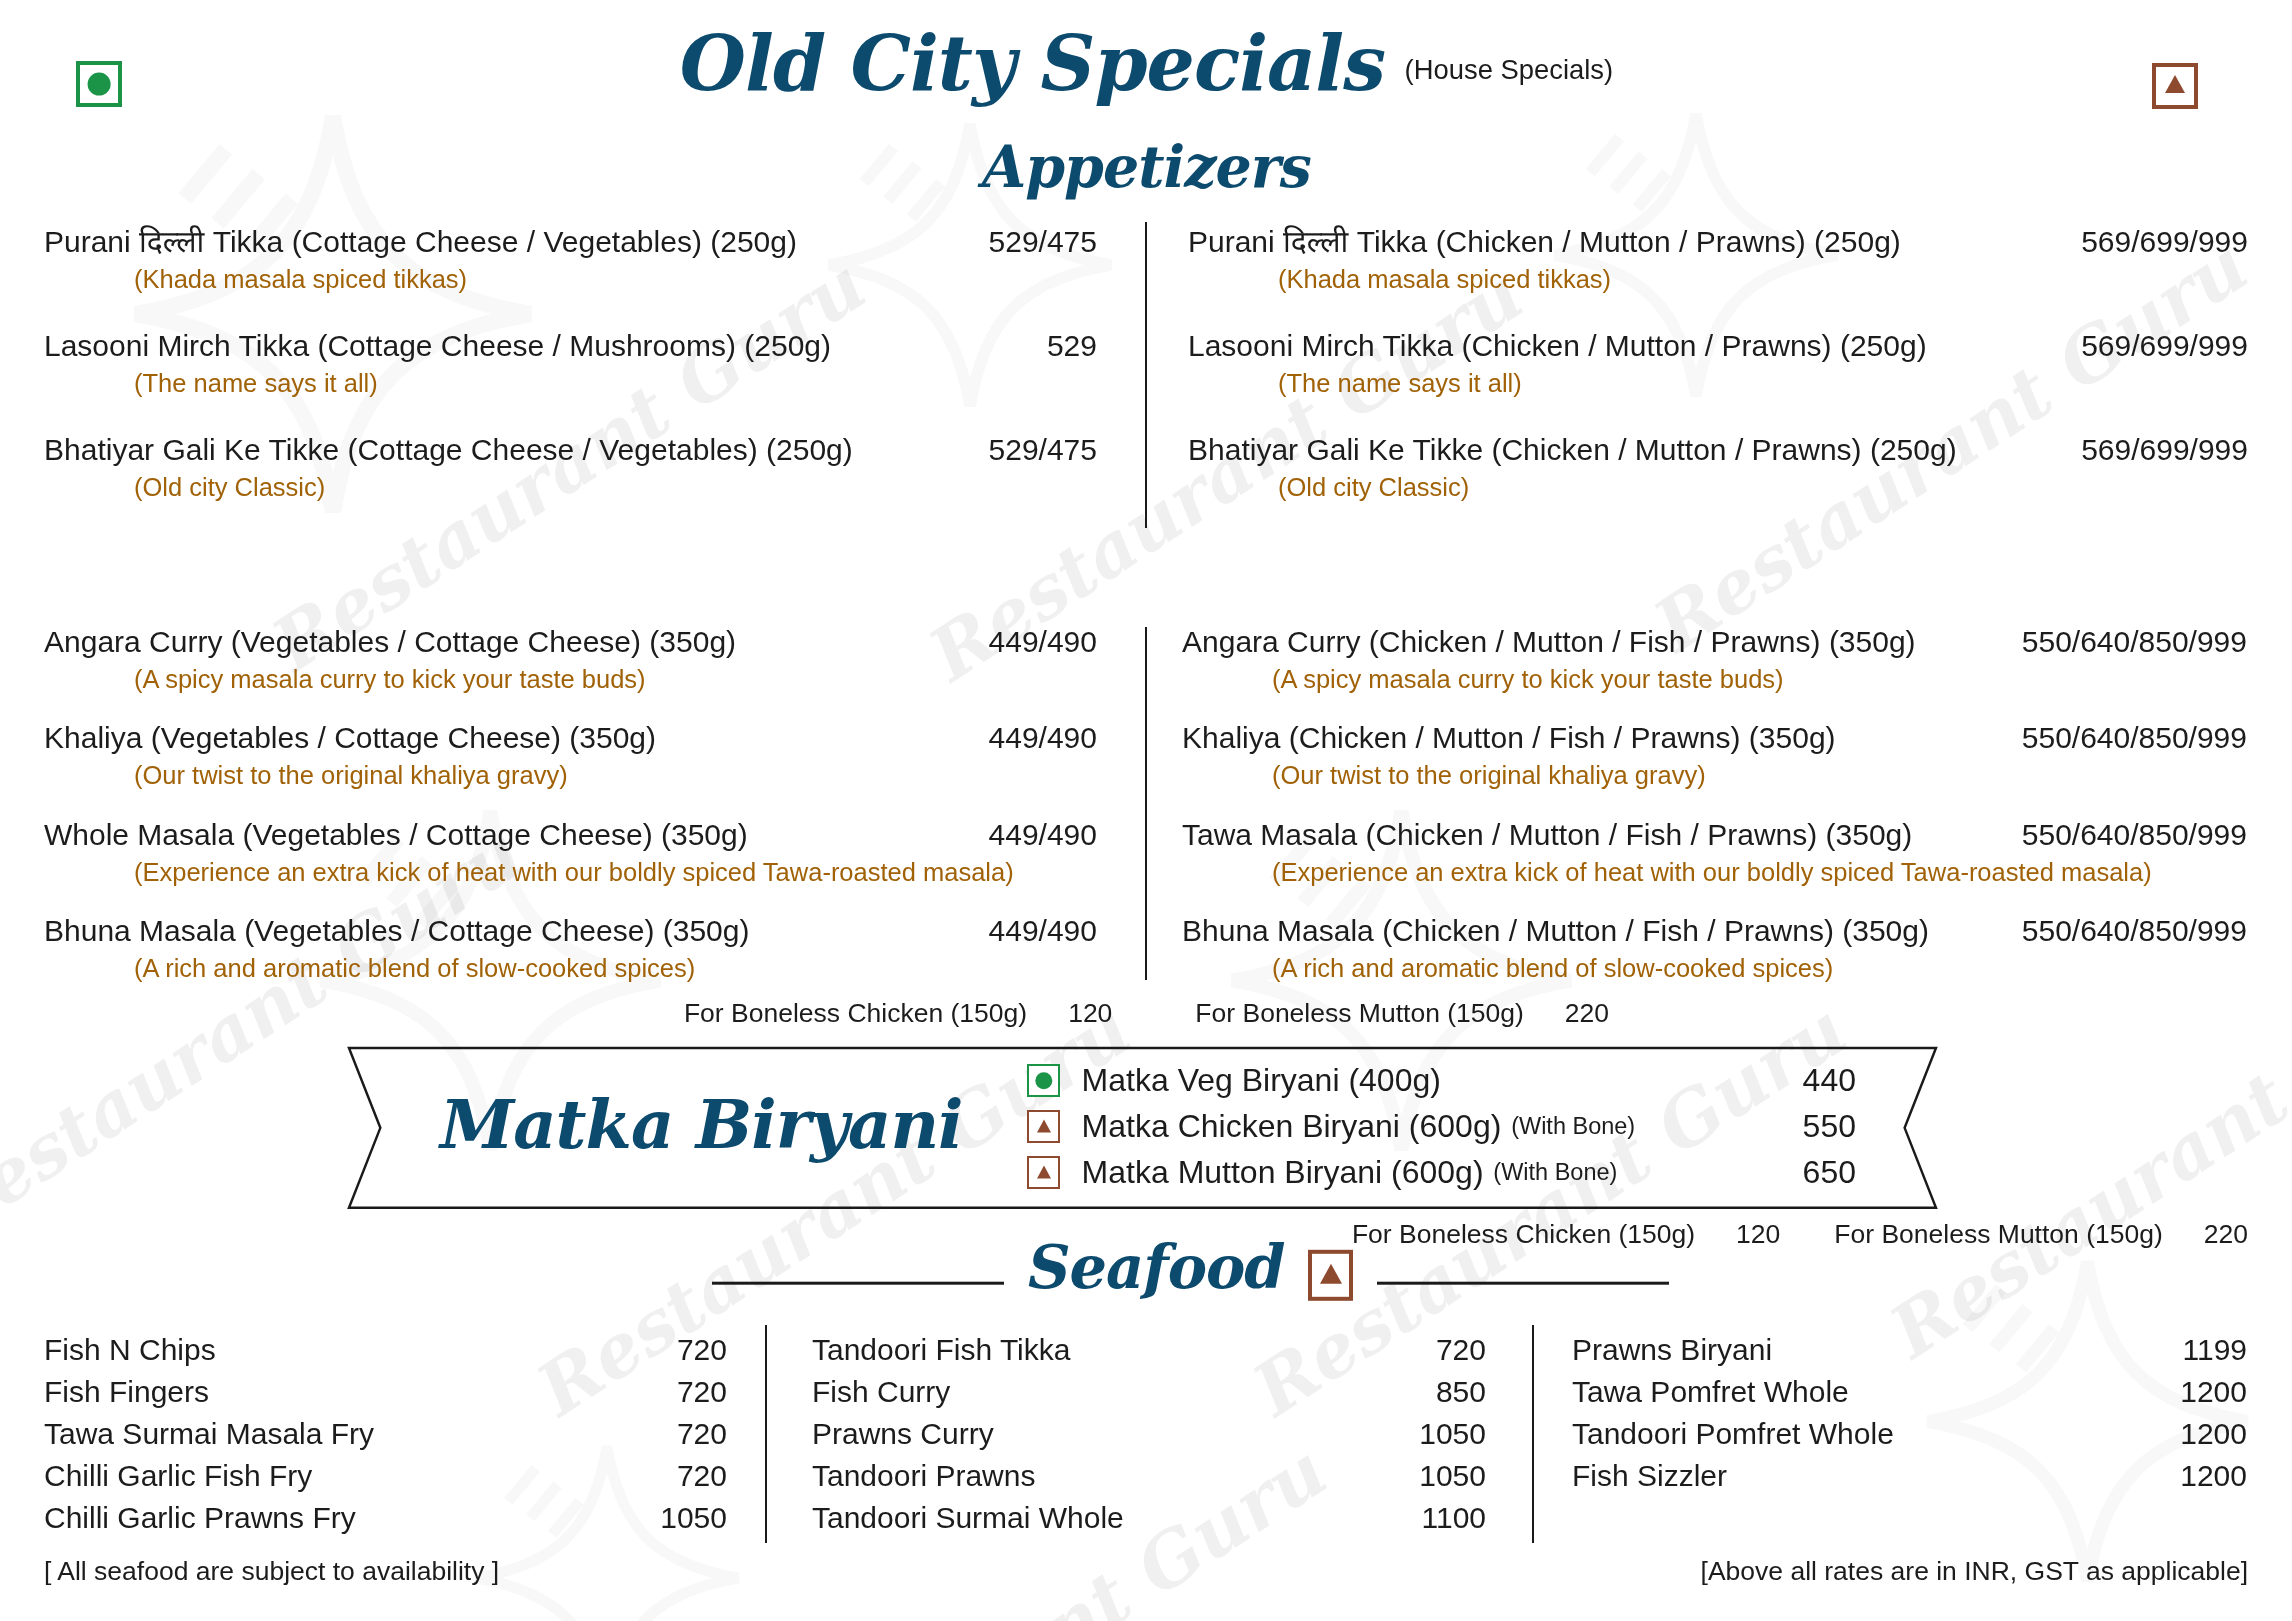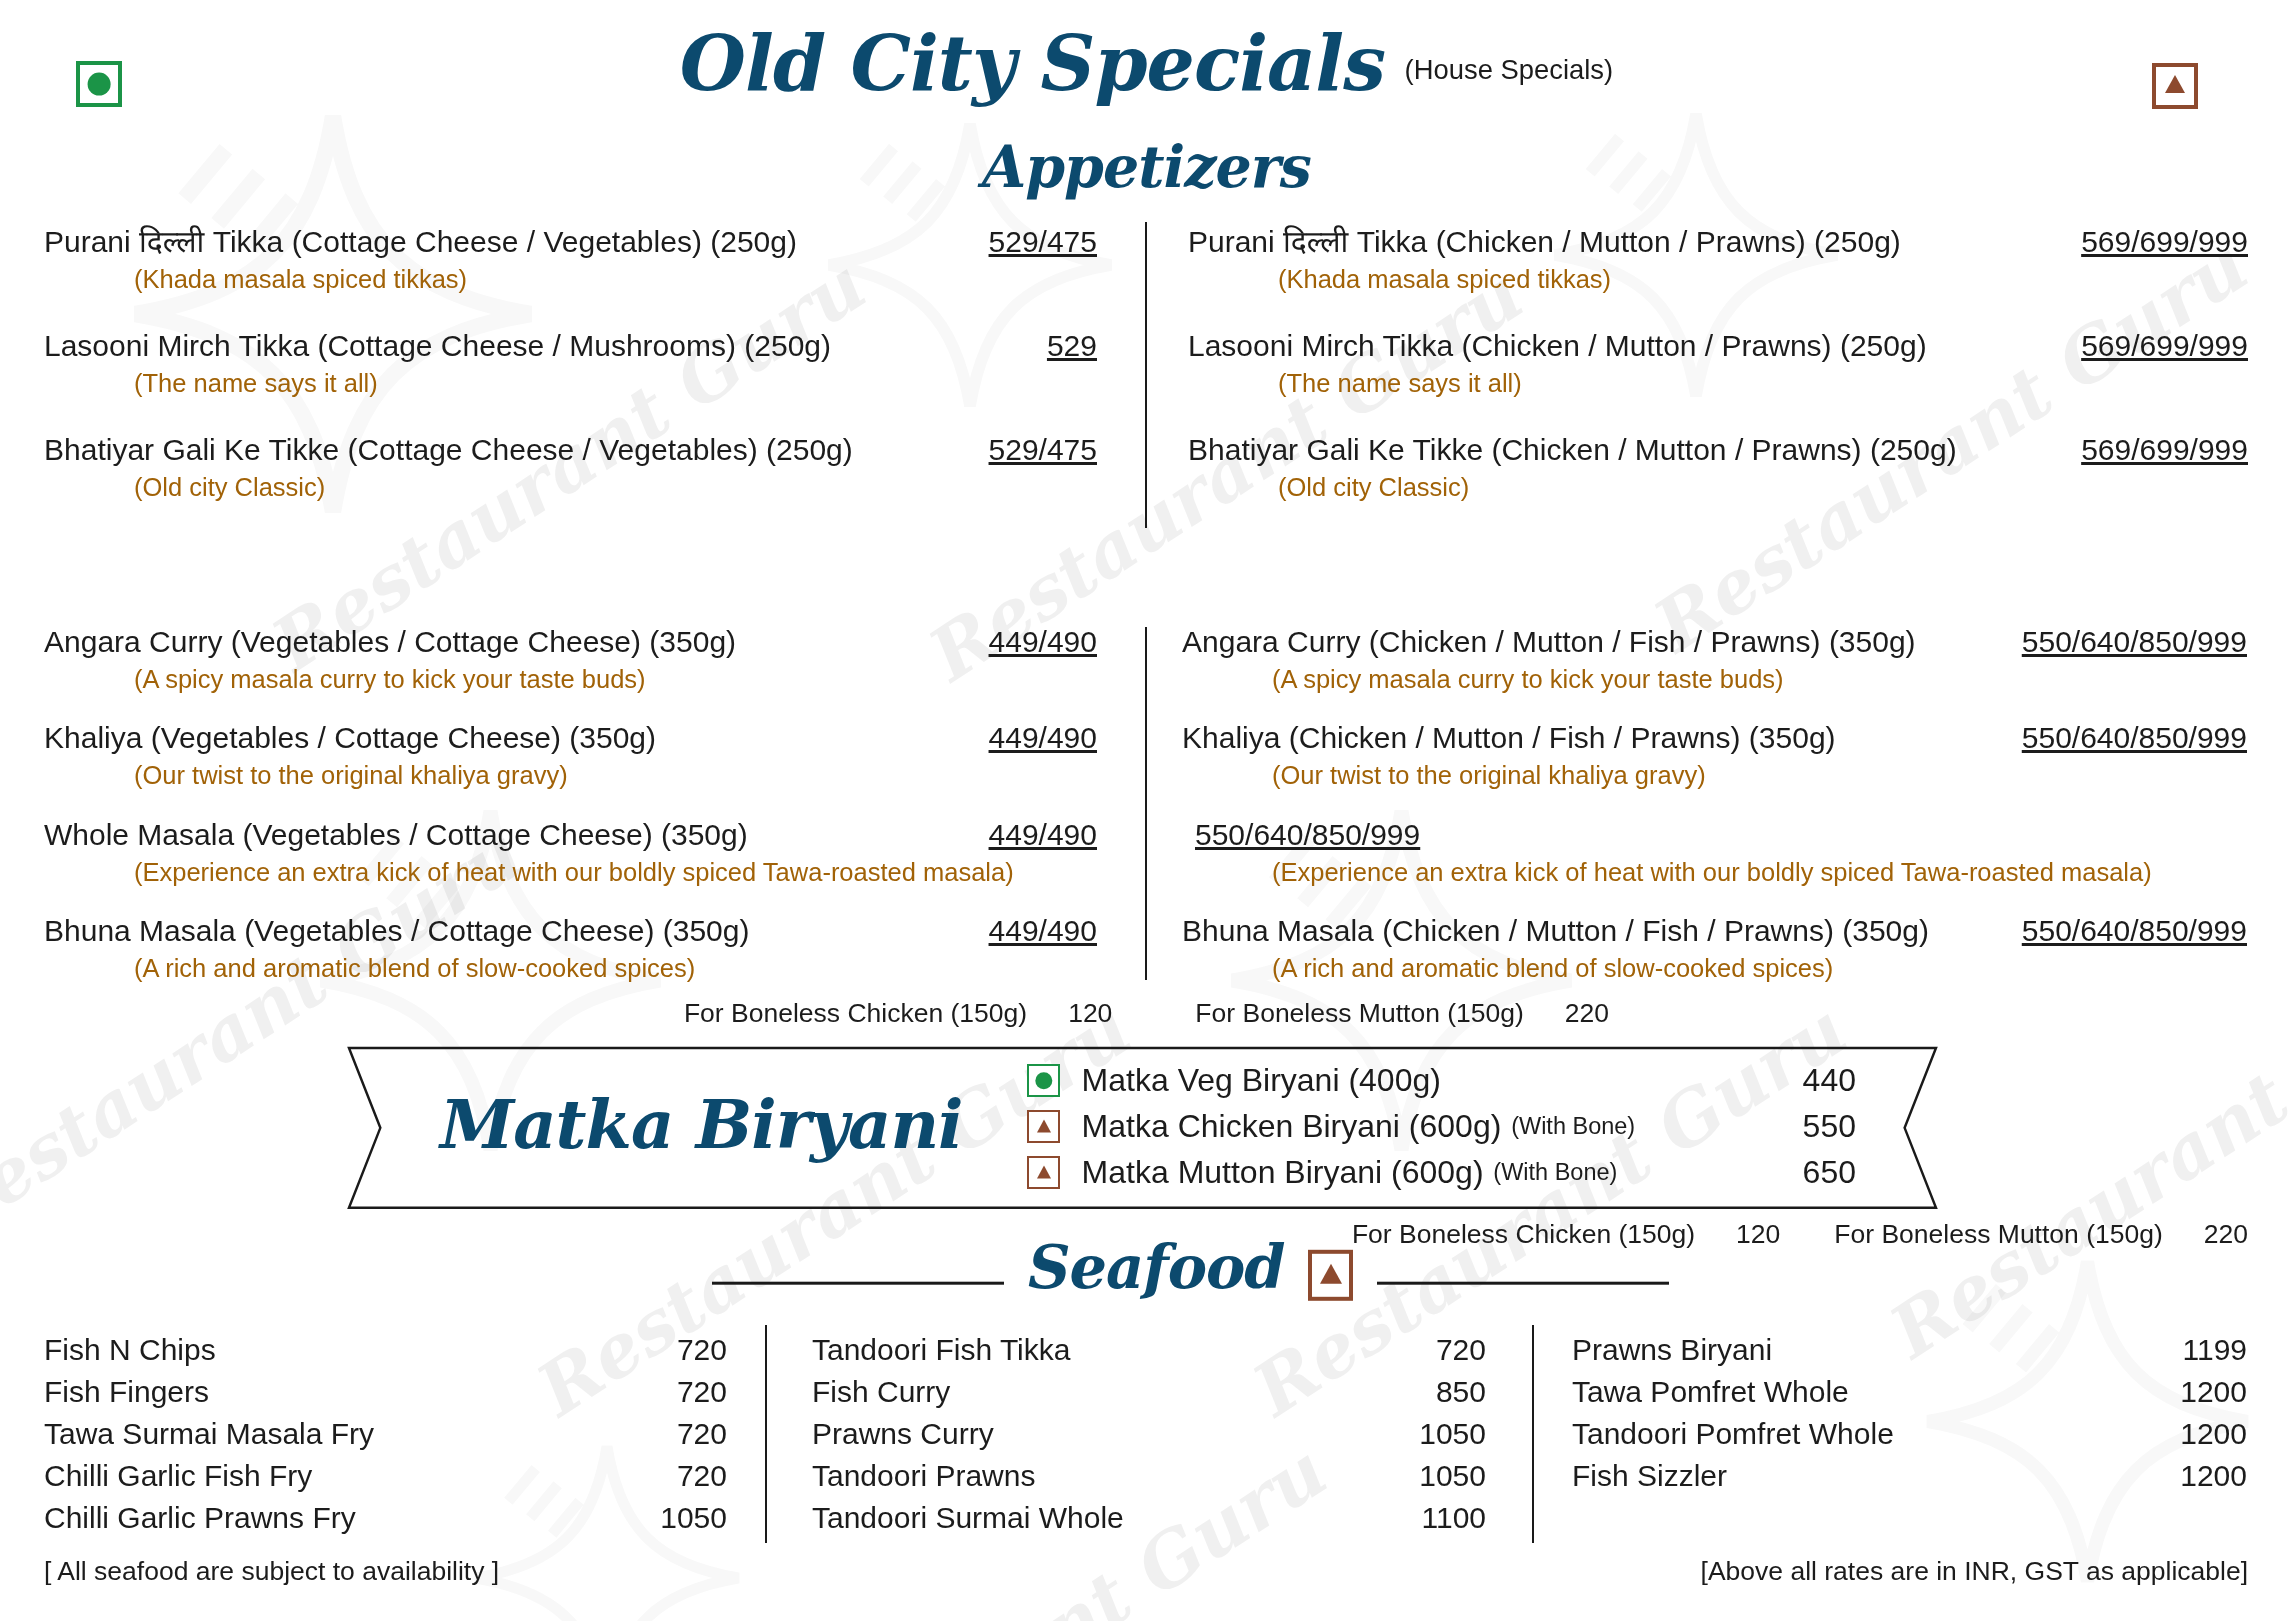--- a/index.html
+++ b/index.html
@@ -41,21 +41,21 @@
   .title-row{position:absolute;left:0;right:0;top:21.6px;display:flex;justify-content:center;align-items:center;z-index:1;}
   .title-main{font-size:76px;line-height:1.1;}
   .title-tag{font-size:27.4px;color:#1c1c1c;margin-left:19.6px;margin-top:13.7px;white-space:nowrap;}
   .h-center{position:absolute;left:0;right:0;text-align:center;z-index:1;}
   .h-appetizers{top:133px;font-size:57px;}
   .h-mains{top:529px;font-size:57px;}
   
   .mcol{position:absolute;z-index:1;}
   .mrow .mline{display:flex;justify-content:space-between;align-items:baseline;font-size:30px;line-height:37px;}
   .mname{white-space:nowrap;}
-  .mprice{white-space:nowrap;margin-left:13px;text-decoration:underline;}
+  .mprice{white-space:nowrap;margin-left:25px;}
   .mdesc{padding-left:90px;font-size:25.5px;line-height:31px;color:#a16207;margin-top:3.9px;}
   .app .mdesc{margin-bottom:32px;}
   .mains .mdesc{margin-bottom:24.5px;}
   .vdiv{position:absolute;width:2px;background:#1a1a1a;z-index:1;}
   
   .addon-row{position:absolute;display:flex;font-size:26.5px;z-index:1;white-space:nowrap;}
   .addon-row-1{left:0;right:0;top:998px;justify-content:center;column-gap:83px;}
   .addon-row-2{top:1219px;right:45px;justify-content:flex-end;column-gap:54px;}
   .addon{display:flex;column-gap:41px;}
   
@@ -238,20 +238,21 @@
       <div class="mrow">
         <div class="mline">
           <span class="mname">Khaliya (Chicken / Mutton / Fish / Prawns) (350g)</span>
           <span class="mprice">550/640/850/999</span>
         </div>
         <div class="mdesc">(Our twist to the original khaliya gravy)</div>
       </div>
 
       <div class="mrow">
         <div class="mline">
+          <span class="mname">Tawa Masala (Chicken / Mutton / Fish / Prawns) (350g)</span>
           <span class="mprice">550/640/850/999</span>
         </div>
         <div class="mdesc">(Experience an extra kick of heat with our boldly spiced Tawa-roasted masala)</div>
       </div>
 
       <div class="mrow">
         <div class="mline">
           <span class="mname">Bhuna Masala (Chicken / Mutton / Fish / Prawns) (350g)</span>
           <span class="mprice">550/640/850/999</span>
         </div>

